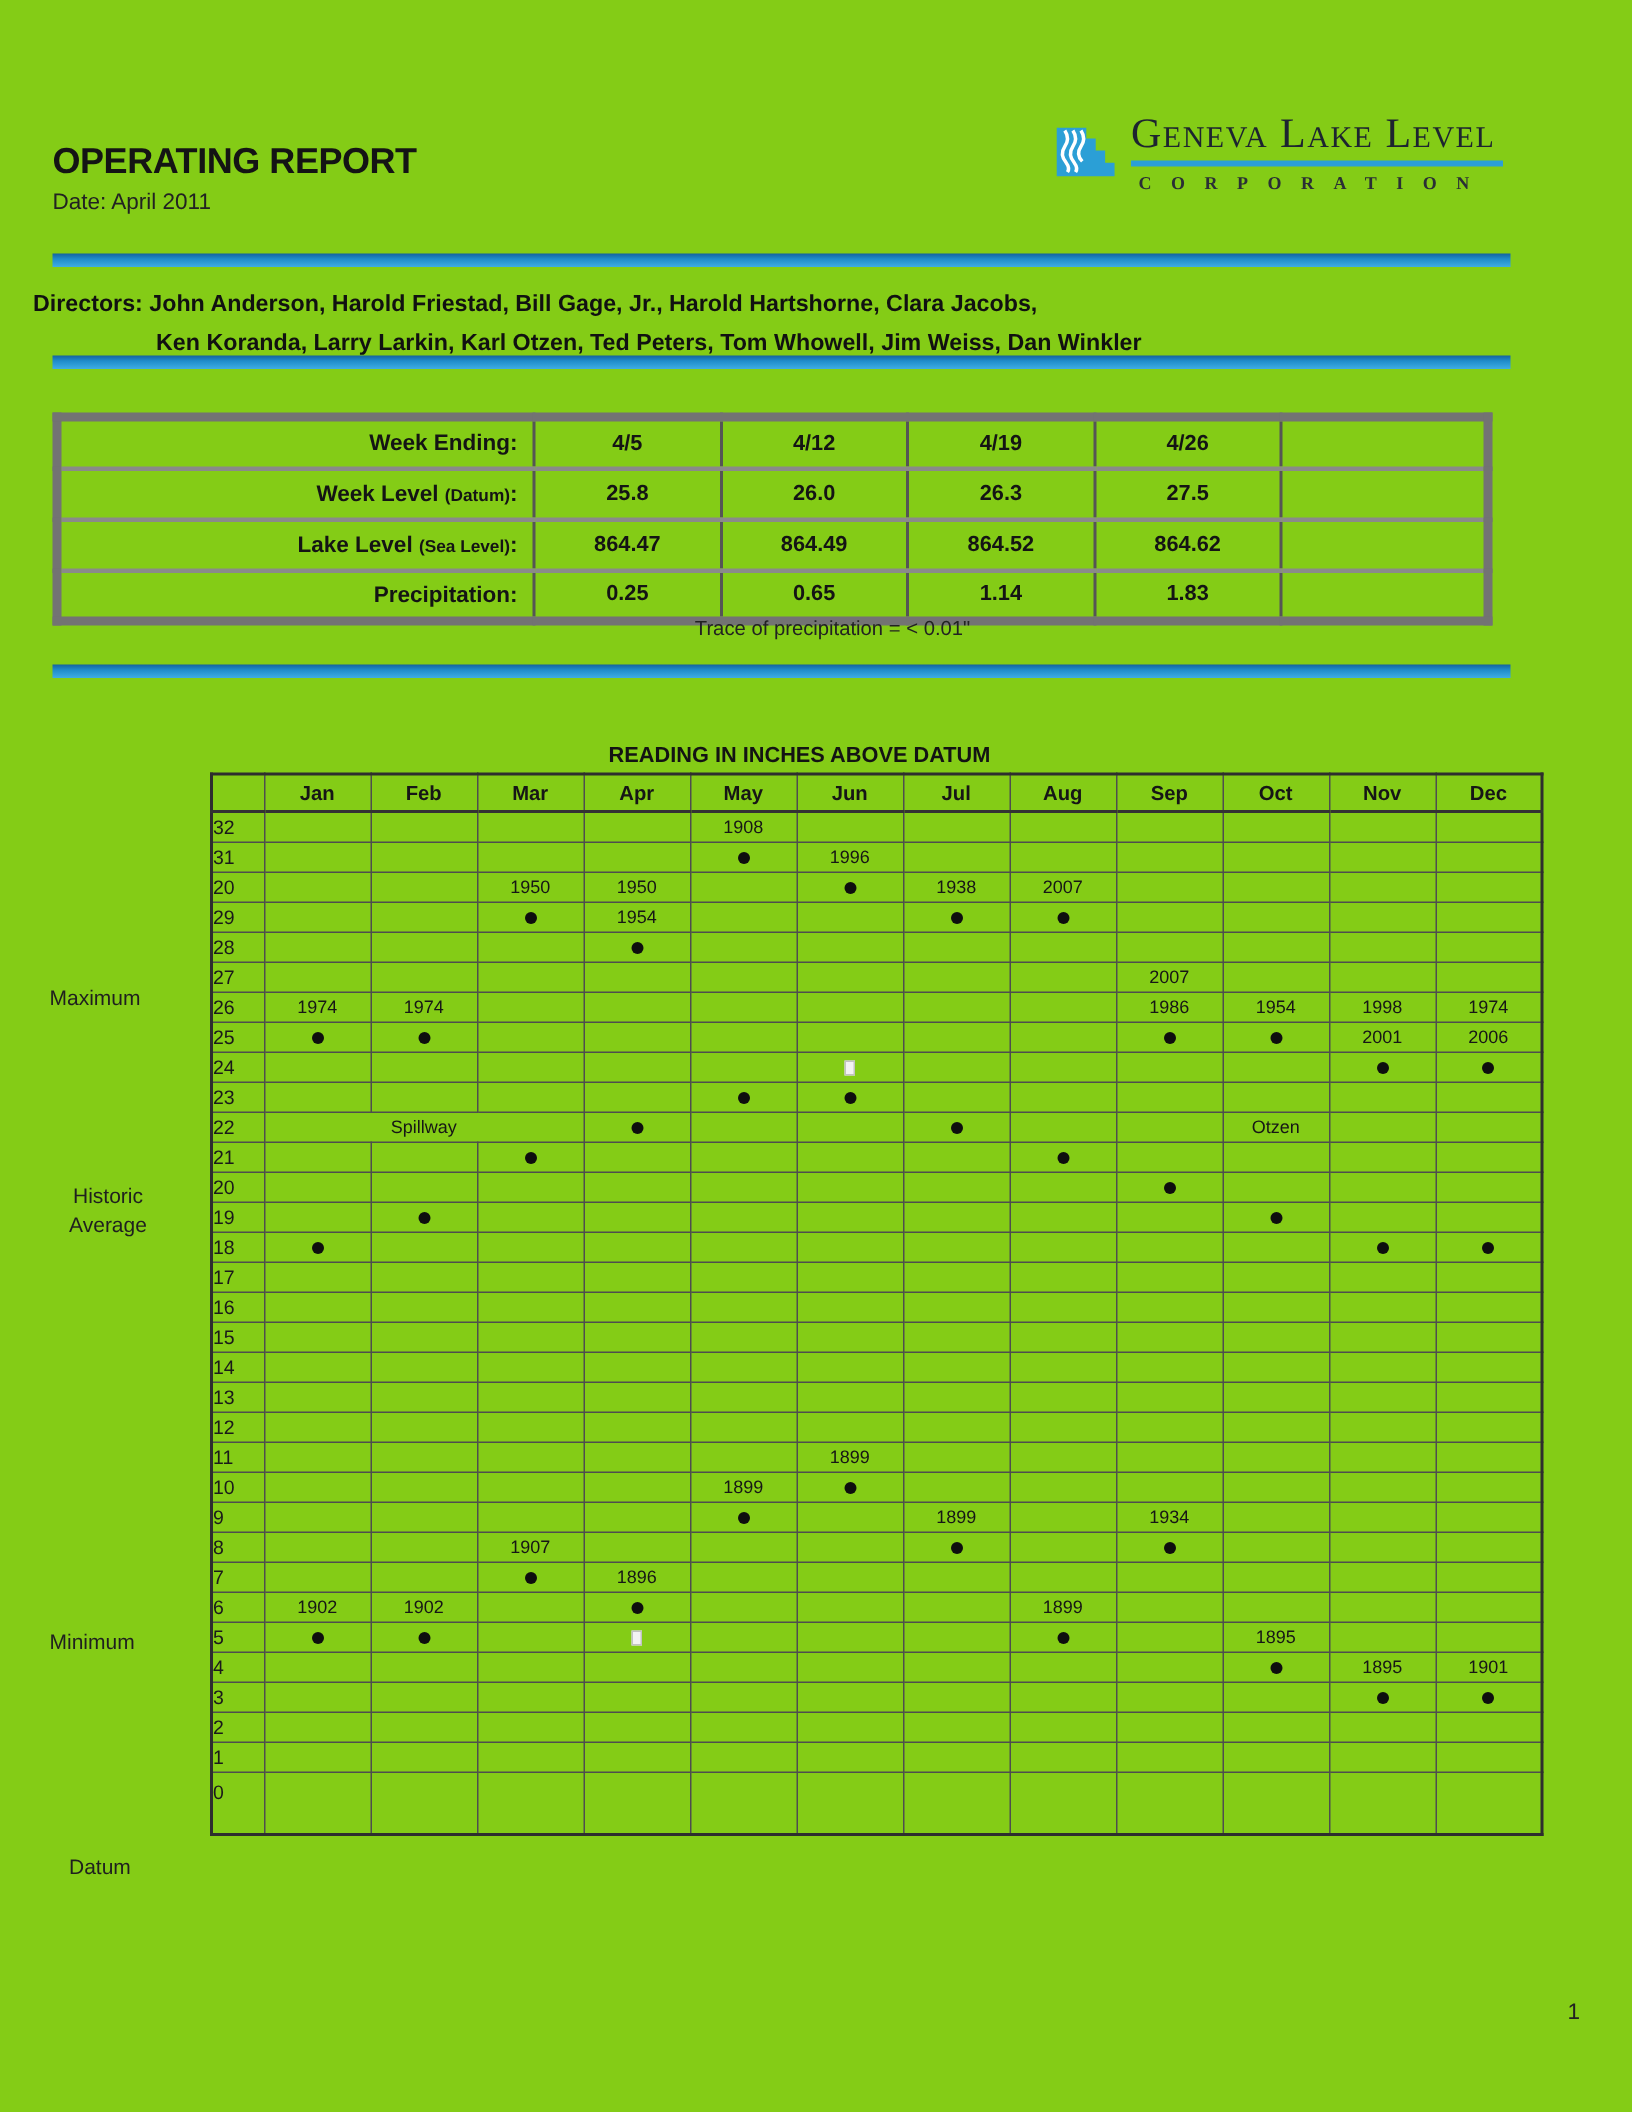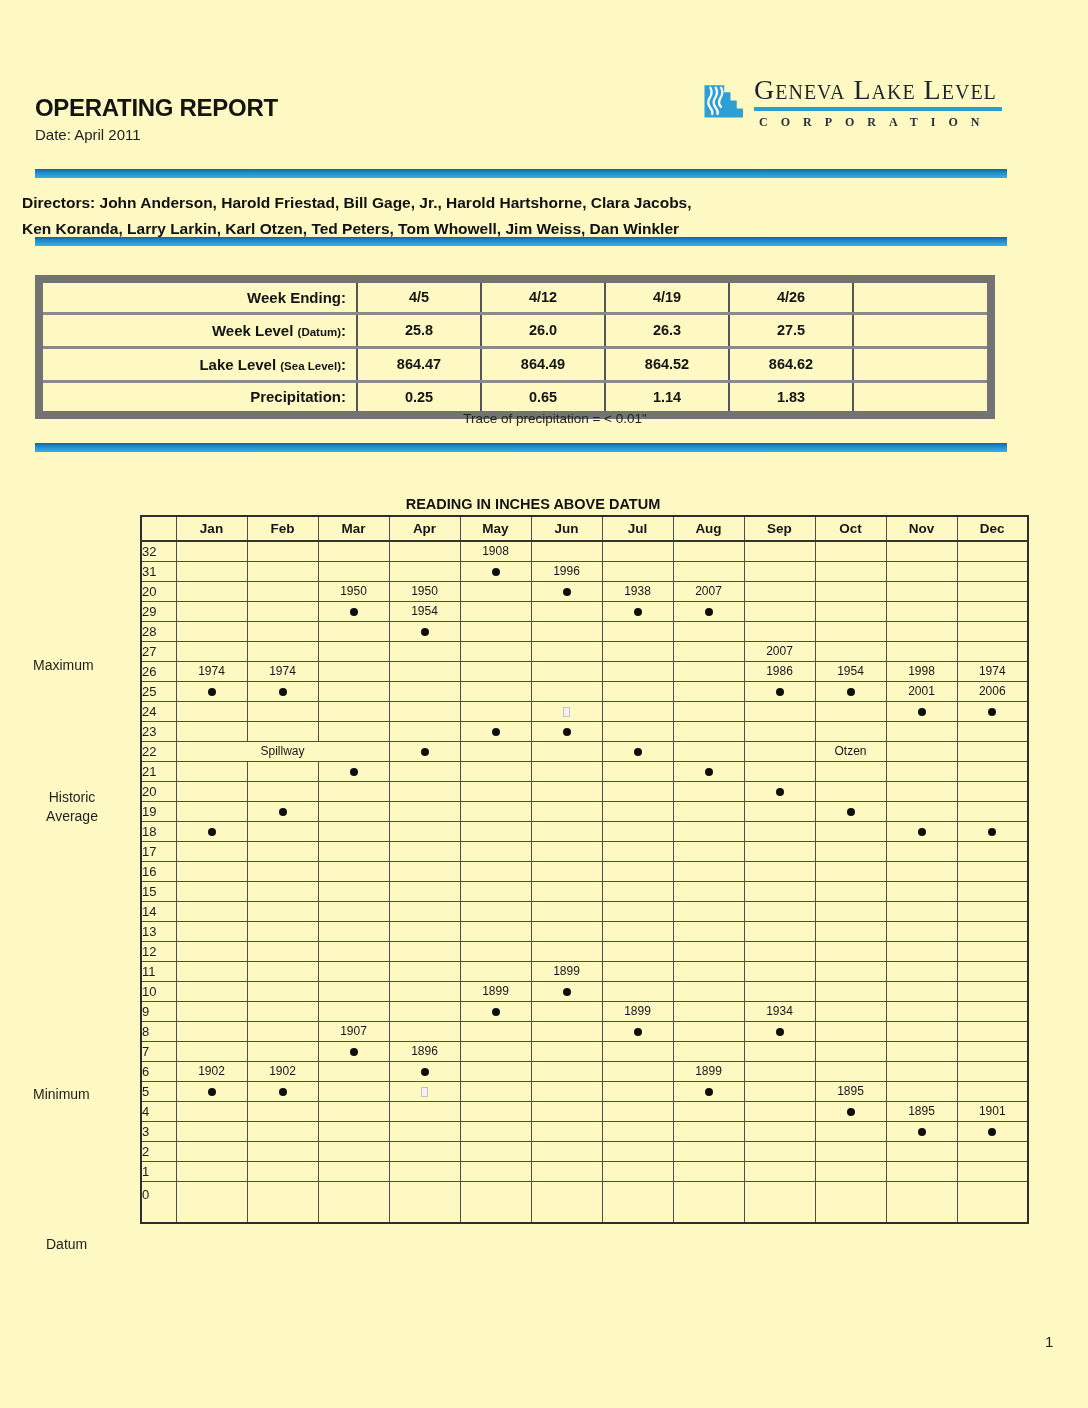--- a/index.html
+++ b/index.html
@@ -1,41 +1,41 @@
 <!DOCTYPE html>
 <html><head>
 <meta charset="utf-8">
 <style>
   * { margin:0; padding:0; box-sizing:border-box; }
   html,body { background:#ffffff; }
   body { font-family:"Liberation Sans", sans-serif; color:#1c1c1c; }
-  .page { position:relative; width:1088px; height:1408px; background:#fef9c3; overflow:hidden; }
+  .page { position:relative; width:1088px; height:1408px; background:#84cc16; overflow:hidden; }
 
   
   .report-title { position:absolute; left:35px; top:94px; font-size:24px; font-weight:bold; letter-spacing:-0.3px; color:#141414; }
   .report-date  { position:absolute; left:35px; top:126px; font-size:15px; color:#222;text-align:center; }
 
   .logo { position:absolute; left:700px; top:76px; width:302px; display:flex; align-items:center; }
   .logo-icon { flex:0 0 auto; margin-top:2px; }
   .logo-textcol { flex:1 1 auto; margin-left:2px; }
   .logo-name { font-family:"Liberation Serif", serif; font-variant:small-caps; font-size:28px; line-height:1; letter-spacing:1px; color:#1d2430; white-space:nowrap; }
   .logo-underline { height:4px; background:#2b9fd6; margin-top:3px; }
   .logo-sub { font-family:"Liberation Serif", serif; font-size:12px; font-weight:bold; letter-spacing:13px; color:#2a2f35; margin-top:4px; margin-left:5px; white-space:nowrap; }
 
   .rule { position:absolute; left:35px; width:972px; height:9px;
           background:linear-gradient(180deg,#14639f 0%,#1f8cca 40%,#3eadе4 100%);
           background:linear-gradient(180deg,#14639f 0%,#1f8cca 40%,#3eade4 100%); }
   .rule1 { top:169px; } .rule2 { top:237px; } .rule3 { top:443px; }
 
   .directors { position:absolute; left:22px; top:190px; font-size:15.5px; font-weight:bold; color:#111; line-height:1.65; }
-  .directors .ind { }
+  .directors .ind { margin-left:82px; }
 
   
   #weekly-table { position:absolute; left:35px; top:275px; }
-  table.wk { border-collapse:collapse; table-layout:fixed; width:960px; border:8px solid #737373; }
+  table.wk { border-collapse:collapse; table-layout:fixed; width:960px; border:6px solid #737373; }
   table.wk td { border-left:2px solid #555; border-right:2px solid #555;
                 border-top:3px solid #8a8a8a; border-bottom:3px solid #8a8a8a;
                 height:34px; text-align:center; font-weight:bold; font-size:14.5px; color:#141414; }
   table.wk td.lab { text-align:right; padding-right:10px; font-size:15px; }
   table.wk td.lab .paren { font-size:11.5px; }
   table.wk td:first-child { width:318px; }
   table.wk td:last-child  { width:138px; }
 
   .wk-note { position:absolute; left:75px; top:411px; width:960px; text-align:center; font-size:13.5px; color:#222; }
 

